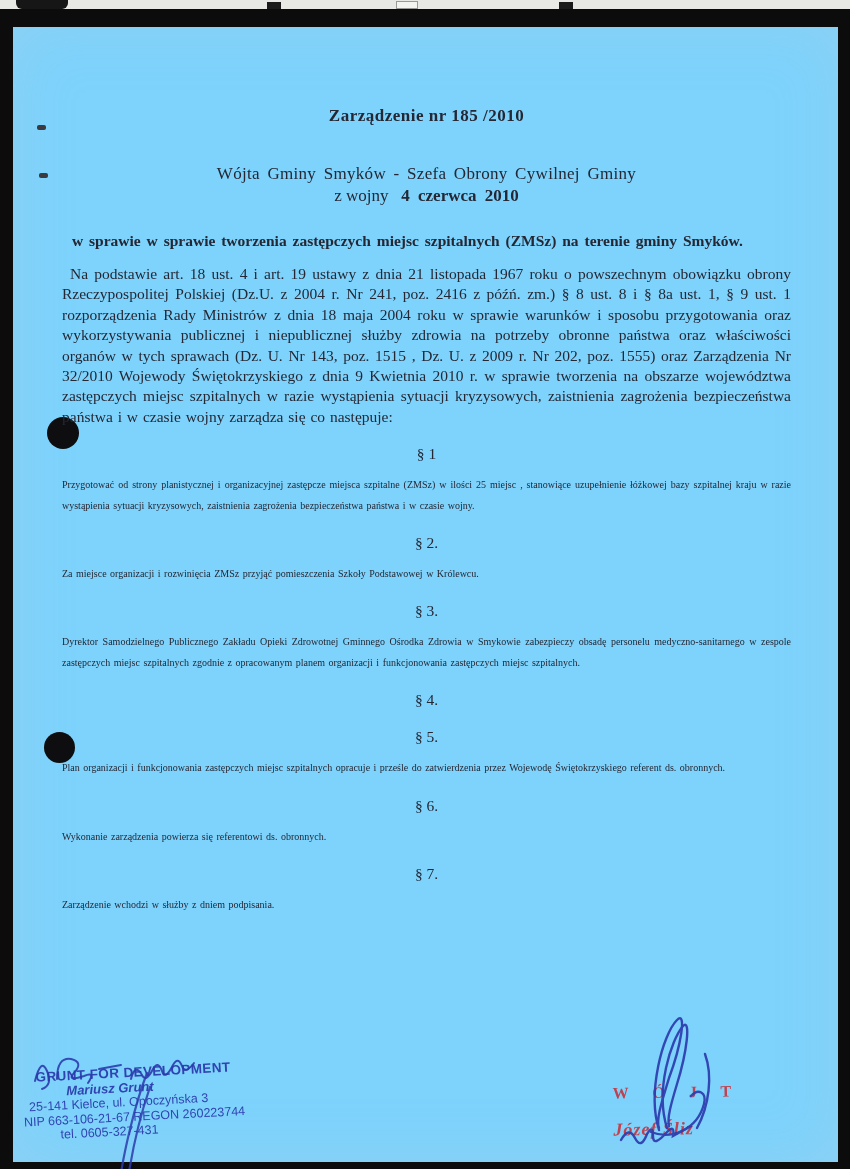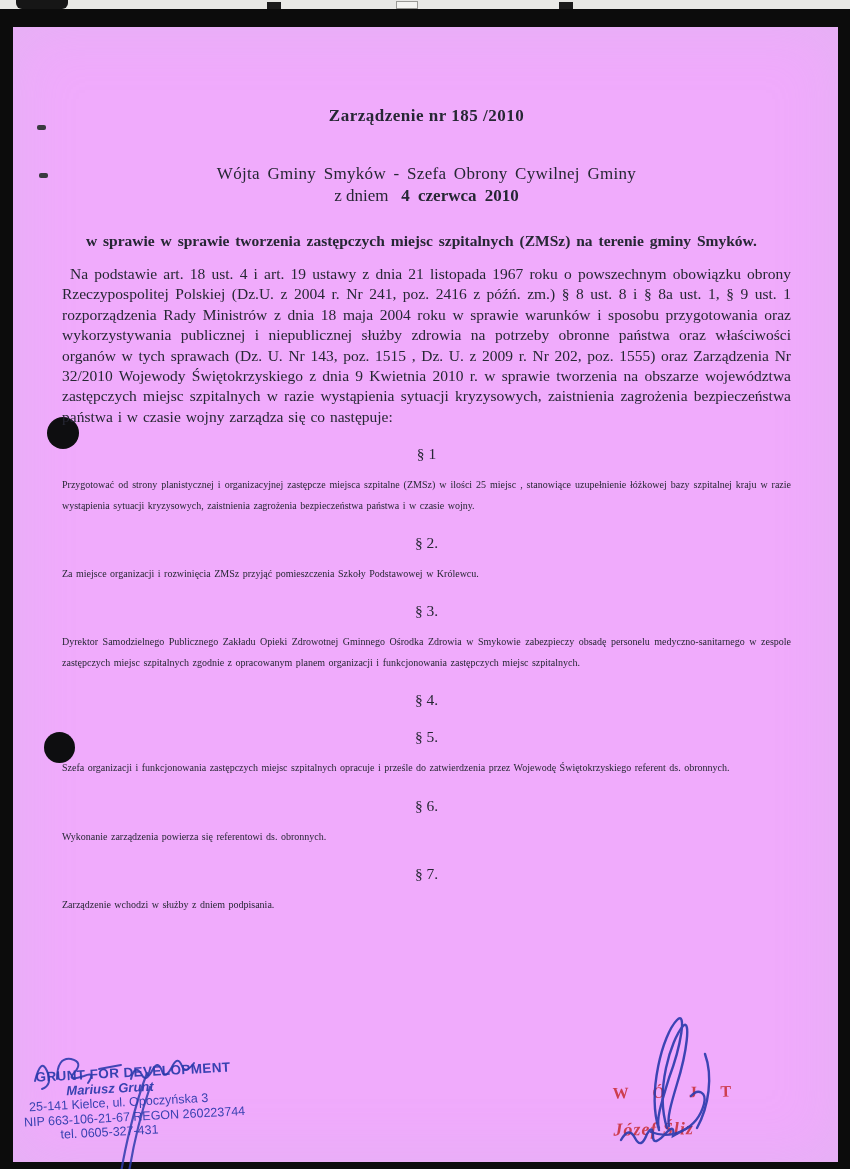--- a/index.html
+++ b/index.html
@@ -11,40 +11,40 @@
   
   .top-strip{position:absolute;left:0;top:0;width:850px;height:9px;background:#e8e8e5;}
   .strip-blob{position:absolute;left:16px;top:0;width:52px;height:9px;background:#161616;border-radius:0 0 6px 6px;}
   .strip-sq1{position:absolute;left:267px;top:2px;width:14px;height:7px;background:#1b1b1b;}
   .strip-outline{position:absolute;left:396px;top:1px;width:20px;height:6px;background:#f3f3f0;border:1px solid #9a9a96;}
   .strip-sq2{position:absolute;left:559px;top:2px;width:14px;height:7px;background:#1b1b1b;}
 
   
   .paper{
     position:absolute;left:13px;top:27px;width:825px;height:1135px;
-    background:#f0abfc;
+    background:#7dd3fc;
     box-shadow:inset 0 0 60px rgba(190,198,220,.25);
   }
   .hole{position:absolute;background:#0e0e10;border-radius:50%;}
   .hole-1{left:34px;top:390px;width:32px;height:32px;}
   .hole-2{left:31px;top:705px;width:31px;height:31px;}
   .edge-dash{position:absolute;background:#3a3a40;border-radius:2px;}
   .dash-1{left:24px;top:98px;width:9px;height:5px;}
   .dash-2{left:26px;top:146px;width:9px;height:5px;}
 
   .content{
     position:absolute;left:49px;top:0;width:729px;
     color:#262734;
   }
   .doc-header{margin-top:78px;text-align:center;font-size:17px;line-height:22px;}
   .doc-header .l1{font-weight:bold;letter-spacing:.5px;}
   .doc-header .l2{letter-spacing:.3px;word-spacing:3px;margin-top:36px;}
   .doc-header .l3 .date{font-weight:bold;word-spacing:4px;margin-top:38px;}
   .subject{
-    margin:23px 0 0 16px;font-weight:bold;font-size:15.5px;line-height:21px;
+    margin:23px 0 0 2px;font-weight:bold;font-size:15.5px;line-height:21px;
     text-align:justify;text-indent:8px;word-spacing:2px;
   }
   .preamble{
     margin:13px 0 8px 0;font-size:15.5px;line-height:20.4px;
     text-align:justify;text-indent:8px;word-spacing:1px;
   }
   .sec-h{margin:17px 0 0 0;text-align:center;font-size:15.5px;line-height:20px;font-weight:normal;}
   .sec-p{margin:11px 0 0 0;font-size:10px;line-height:20.4px;text-align:justify;word-spacing:1px;}
 
   
@@ -89,21 +89,21 @@
 <div class="paper">
   <div class="hole hole-1"></div>
   <div class="hole hole-2"></div>
   <div class="edge-dash dash-1"></div>
   <div class="edge-dash dash-2"></div>
 
   <div class="content">
     <div class="doc-header">
       <div class="l1">Zarządzenie  nr  185 /2010</div>
       <div class="l2">Wójta  Gminy Smyków - Szefa  Obrony  Cywilnej  Gminy</div>
-      <div class="l3"><span>z dniem</span>&nbsp;&nbsp;&nbsp;<span class="date">4  czerwca 2010</span></div>
+      <div class="l3"><span>z wojny</span>&nbsp;&nbsp;&nbsp;<span class="date">4  czerwca 2010</span></div>
     </div>
 
     <p class="subject">w sprawie w sprawie tworzenia zastępczych miejsc szpitalnych (ZMSz) na terenie gminy Smyków.</p>
 
     <p class="preamble">Na podstawie art. 18 ust. 4 i art. 19 ustawy z dnia 21 listopada 1967 roku o powszechnym obowiązku obrony Rzeczypospolitej Polskiej (Dz.U. z 2004 r. Nr 241, poz. 2416 z późń. zm.) § 8 ust. 8 i § 8a ust. 1, § 9 ust. 1 rozporządzenia Rady Ministrów z dnia 18 maja 2004 roku w sprawie warunków i sposobu przygotowania oraz wykorzystywania publicznej i niepublicznej służby zdrowia na potrzeby obronne państwa oraz właściwości organów w tych sprawach (Dz. U. Nr 143, poz. 1515 , Dz. U. z 2009 r. Nr 202, poz. 1555) oraz Zarządzenia Nr 32/2010 Wojewody Świętokrzyskiego z dnia 9 Kwietnia 2010 r.  w sprawie tworzenia na obszarze województwa zastępczych miejsc szpitalnych w razie wystąpienia sytuacji kryzysowych, zaistnienia zagrożenia bezpieczeństwa państwa i w czasie wojny zarządza się co następuje:</p>
 
     <div>
       <h3 class="sec-h">§ 1</h3>
       <p class="sec-p">Przygotować od strony planistycznej i organizacyjnej zastępcze miejsca szpitalne (ZMSz)  w ilości 25 miejsc , stanowiące uzupełnienie łóżkowej bazy szpitalnej kraju w razie wystąpienia sytuacji kryzysowych, zaistnienia zagrożenia bezpieczeństwa państwa i w czasie wojny.</p>
     </div>
@@ -113,21 +113,21 @@
     </div>
     <div>
       <h3 class="sec-h">§ 3.</h3>
       <p class="sec-p">Dyrektor Samodzielnego Publicznego  Zakładu Opieki Zdrowotnej Gminnego Ośrodka Zdrowia w Smykowie zabezpieczy obsadę personelu medyczno-sanitarnego w zespole zastępczych miejsc szpitalnych zgodnie z opracowanym planem organizacji i funkcjonowania zastępczych miejsc szpitalnych.</p>
     </div>
     <div>
       <h3 class="sec-h">§ 4.</h3>
     </div>
     <div>
       <h3 class="sec-h">§ 5.</h3>
-      <p class="sec-p">Szefa organizacji i funkcjonowania zastępczych miejsc szpitalnych opracuje i prześle do zatwierdzenia przez Wojewodę Świętokrzyskiego referent ds. obronnych.</p>
+      <p class="sec-p">Plan organizacji i funkcjonowania zastępczych miejsc szpitalnych opracuje i prześle do zatwierdzenia przez Wojewodę Świętokrzyskiego referent ds. obronnych.</p>
     </div>
     <div>
       <h3 class="sec-h">§ 6.</h3>
       <p class="sec-p">Wykonanie zarządzenia powierza się referentowi ds. obronnych.</p>
     </div>
     <div>
       <h3 class="sec-h">§ 7.</h3>
       <p class="sec-p">Zarządzenie wchodzi w służby z dniem podpisania.</p>
     </div>
   </div>

